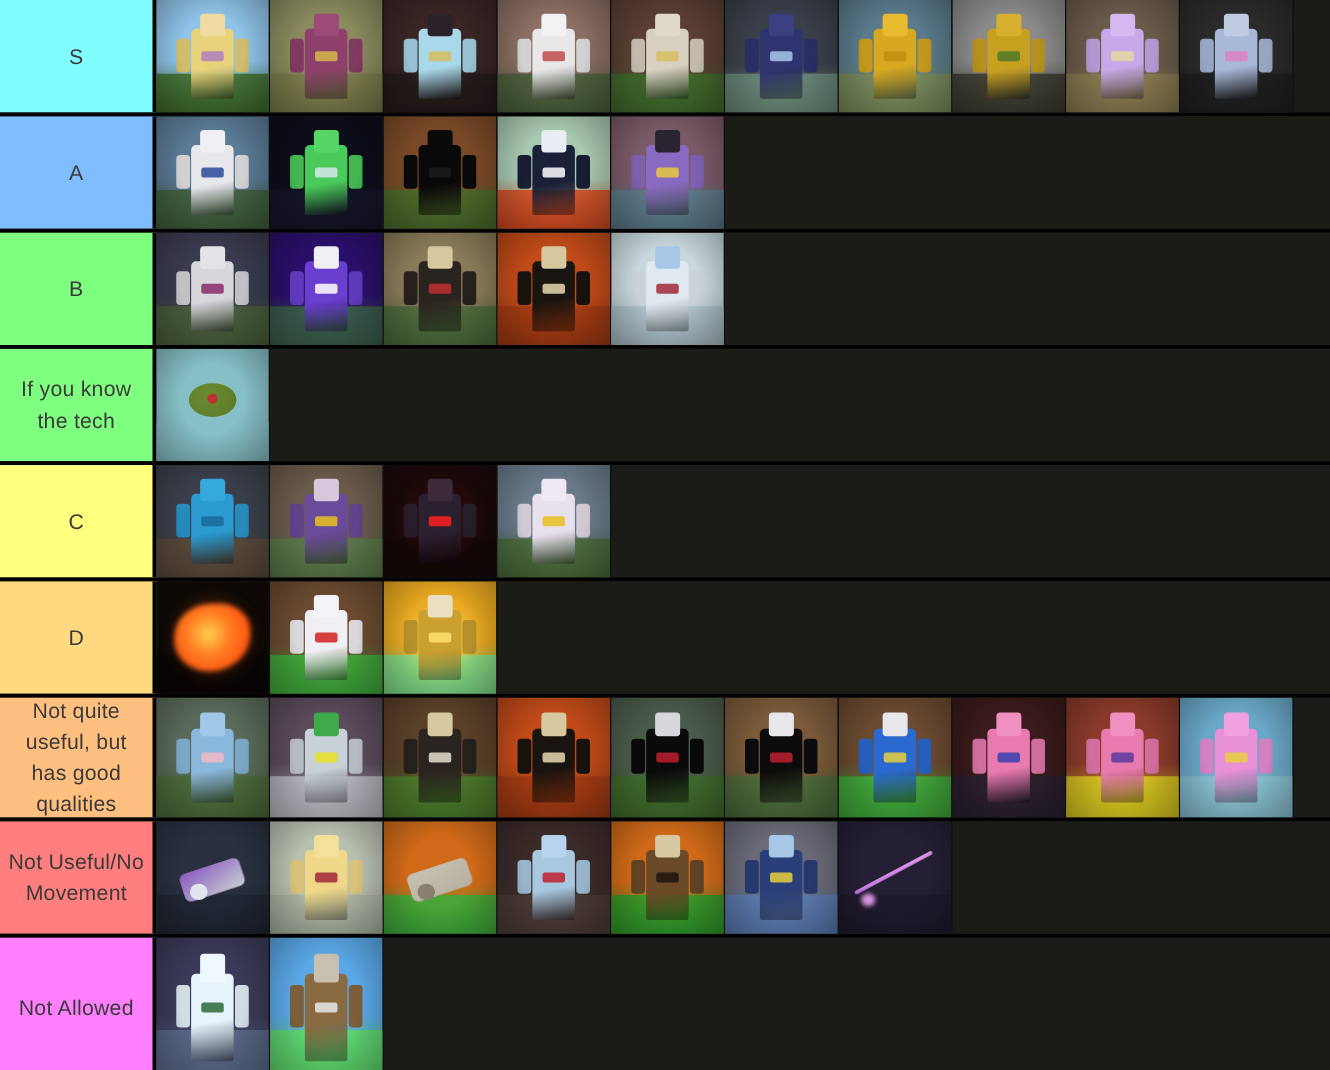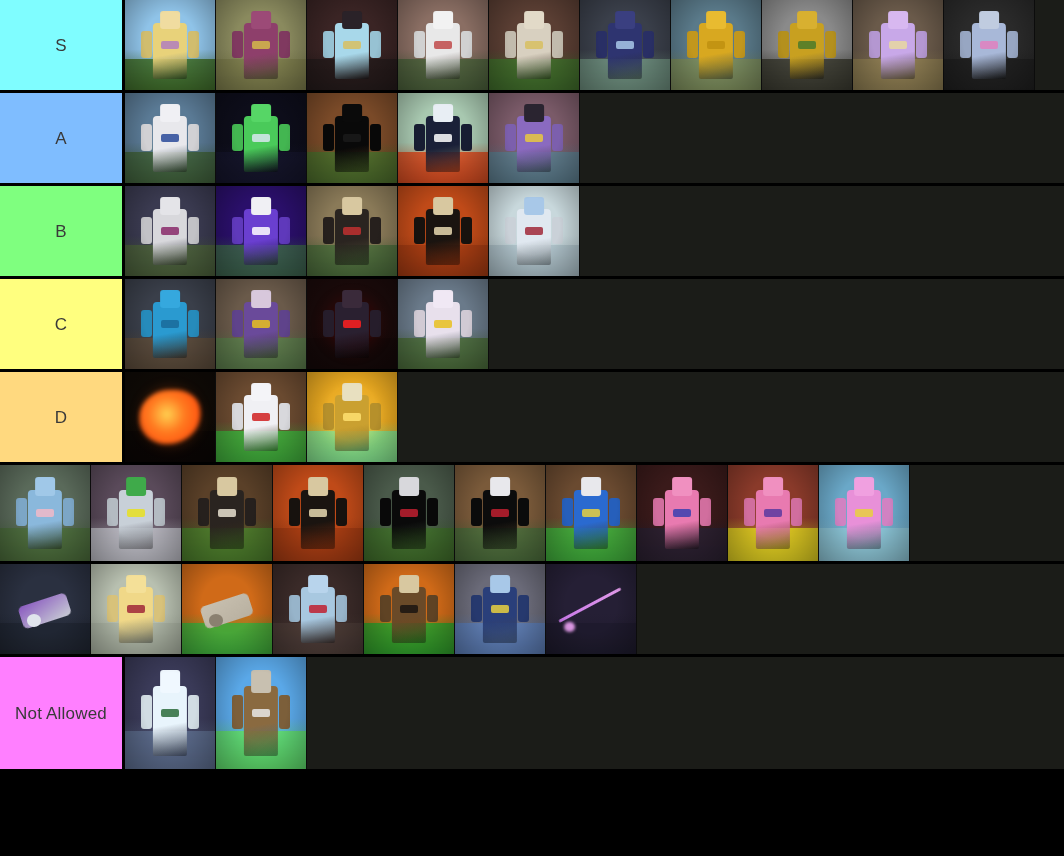--- a/index.html
+++ b/index.html
@@ -404,20 +404,34 @@
               <div class="armR" style="background: rgb(224, 232, 240); filter: brightness(0.9);"></div>
               <div class="fig" style="background: linear-gradient(170deg, rgb(224, 232, 240), rgb(224, 232, 240) 55%, rgba(0, 0, 0, 0.35));"></div>
               <div style="position: absolute; left: 50%; transform: translateX(-50%); top: 46%; width: 20%; height: 8%; border-radius: 2px; background: rgb(160, 40, 56); opacity: 0.85;"></div>
               <div class="head" style="background: rgb(168, 200, 232);"></div>
               <div class="vig"></div>
             </div>
           </div>
         </div>
       </div>
       <div class="tier-row" style="height: 93px;">
+        <div class="tier-label" style="background: rgb(127, 255, 127);">If you know the tech</div>
+        <div class="tier-items">
+          <div class="tier-cell" style="width: 91px; flex-basis: 91px;">
+            <div class="thumb">
+              <div class="bg" style="background: linear-gradient(rgb(134, 191, 198) 0%, rgb(134, 191, 198) 55%, rgb(134, 191, 198) 100%);"></div>
+              <div class="ground" style="background: rgb(134, 191, 198); opacity: 0.88;"></div>
+              <div style="position: absolute; left: 50%; top: 46%; transform: translate(-50%, -50%); width: 42%; height: 30%; border-radius: 50%; background: radial-gradient(circle at 40% 35%, rgb(106, 138, 48), rgb(90, 122, 42));"></div>
+              <div style="position: absolute; left: 50%; top: 44%; transform: translate(-50%, -50%); width: 9%; height: 9%; border-radius: 50%; background: rgb(192, 48, 48);"></div>
+              <div class="vig"></div>
+            </div>
+          </div>
+        </div>
+      </div>
+      <div class="tier-row" style="height: 93px;">
         <div class="tier-label" style="background: rgb(255, 255, 127);">C</div>
         <div class="tier-items">
           <div class="tier-cell" style="width: 91px; flex-basis: 91px;">
             <div class="thumb">
               <div class="bg" style="background: linear-gradient(rgb(58, 63, 74) 0%, rgb(58, 63, 74) 55%, rgb(90, 74, 58) 100%);"></div>
               <div class="ground" style="background: rgb(90, 74, 58); opacity: 0.88;"></div>
               <div class="armL" style="background: rgb(42, 154, 208); filter: brightness(0.9);"></div>
               <div class="armR" style="background: rgb(42, 154, 208); filter: brightness(0.9);"></div>
               <div class="fig" style="background: linear-gradient(170deg, rgb(42, 154, 208), rgb(42, 154, 208) 55%, rgba(0, 0, 0, 0.35));"></div>
               <div style="position: absolute; left: 50%; transform: translateX(-50%); top: 46%; width: 20%; height: 8%; border-radius: 2px; background: rgb(26, 106, 154); opacity: 0.85;"></div>
@@ -497,20 +511,21 @@
               <div class="armR" style="background: rgb(202, 160, 48); filter: brightness(0.9);"></div>
               <div class="fig" style="background: linear-gradient(170deg, rgb(202, 160, 48), rgb(202, 160, 48) 55%, rgba(0, 0, 0, 0.35));"></div>
               <div style="position: absolute; left: 50%; transform: translateX(-50%); top: 46%; width: 20%; height: 8%; border-radius: 2px; background: rgb(255, 224, 112); opacity: 0.85;"></div>
               <div class="head" style="background: rgb(232, 224, 192);"></div>
               <div class="vig"></div>
             </div>
           </div>
         </div>
       </div>
       <div class="tier-row" style="height: 99px;">
+        <div class="tier-label" style="background: rgb(255, 191, 127);">Not quite useful, but has good qualities</div>
         <div class="tier-items">
           <div class="tier-cell" style="width: 91px; flex-basis: 91px;">
             <div class="thumb">
               <div class="bg" style="background: linear-gradient(rgb(90, 106, 90) 0%, rgb(90, 106, 90) 55%, rgb(74, 106, 58) 100%);"></div>
               <div class="ground" style="background: rgb(74, 106, 58); opacity: 0.88;"></div>
               <div class="armL" style="background: rgb(138, 184, 220); filter: brightness(0.9);"></div>
               <div class="armR" style="background: rgb(138, 184, 220); filter: brightness(0.9);"></div>
               <div class="fig" style="background: linear-gradient(170deg, rgb(138, 184, 220), rgb(138, 184, 220) 55%, rgba(0, 0, 0, 0.35));"></div>
               <div style="position: absolute; left: 50%; transform: translateX(-50%); top: 46%; width: 20%; height: 8%; border-radius: 2px; background: rgb(240, 184, 200); opacity: 0.85;"></div>
               <div class="head" style="background: rgb(160, 200, 232);"></div>
@@ -621,20 +636,21 @@
               <div class="armR" style="background: rgb(232, 144, 216); filter: brightness(0.9);"></div>
               <div class="fig" style="background: linear-gradient(170deg, rgb(232, 144, 216), rgb(232, 144, 216) 55%, rgba(0, 0, 0, 0.35));"></div>
               <div style="position: absolute; left: 50%; transform: translateX(-50%); top: 46%; width: 20%; height: 8%; border-radius: 2px; background: rgb(232, 208, 64); opacity: 0.85;"></div>
               <div class="head" style="background: rgb(240, 160, 224);"></div>
               <div class="vig"></div>
             </div>
           </div>
         </div>
       </div>
       <div class="tier-row" style="height: 93px;">
+        <div class="tier-label" style="background: rgb(255, 127, 127);">Not Useful/No Movement</div>
         <div class="tier-items">
           <div class="tier-cell" style="width: 91px; flex-basis: 91px;">
             <div class="thumb">
               <div class="bg" style="background: linear-gradient(rgb(42, 48, 64) 0%, rgb(42, 48, 64) 55%, rgb(32, 38, 50) 100%);"></div>
               <div class="ground" style="background: rgb(32, 38, 50); opacity: 0.88;"></div>
               <div style="position: absolute; left: 50%; top: 52%; transform: translate(-50%, -50%) rotate(-18deg); width: 56%; height: 26%; border-radius: 5px; filter: blur(0.5px); background: linear-gradient(160deg, rgb(138, 90, 192), rgb(200, 204, 212));"></div>
               <div style="position: absolute; left: 30%; top: 56%; width: 16%; height: 14%; border-radius: 50%; background: rgb(224, 228, 236);"></div>
               <div class="vig"></div>
             </div>
           </div>

